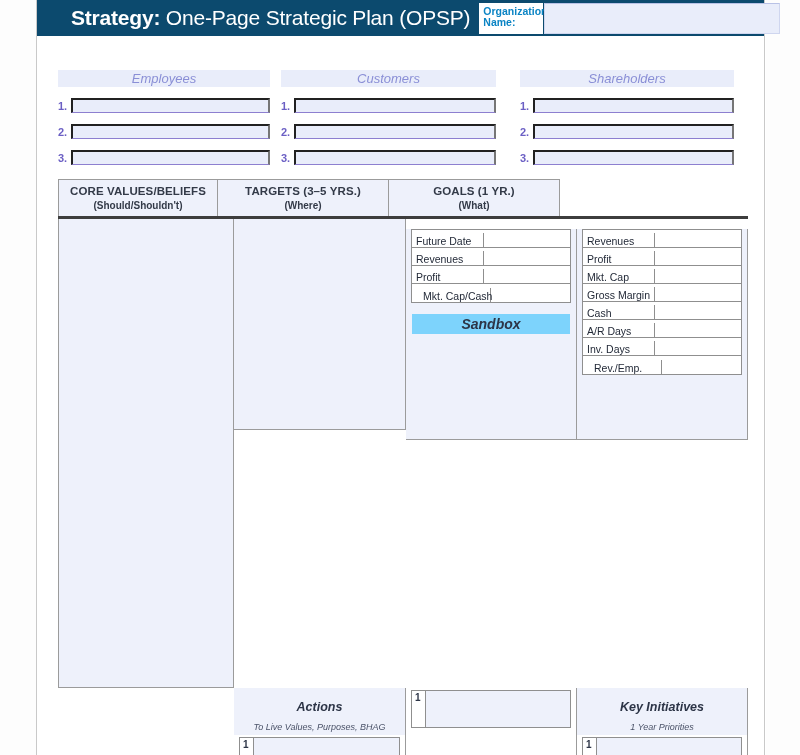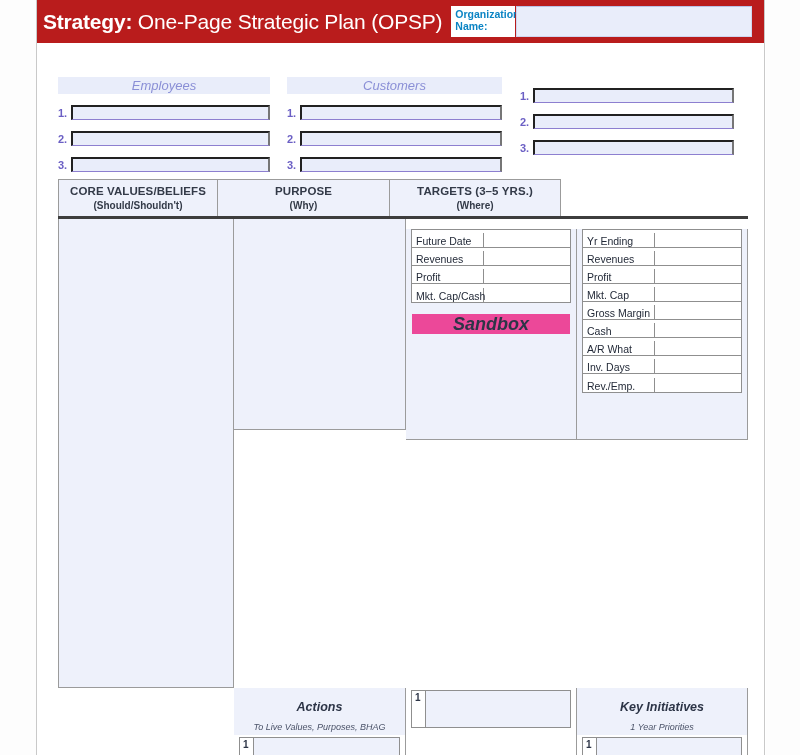--- a/index.html
+++ b/index.html
@@ -14,22 +14,22 @@
     position:absolute; left:36px; top:0; width:729px; height:755px;
     background:#ffffff;
     border-left:1px solid #c9c9c9;
     border-right:1px solid #c9c9c9;
   }
   #gutter-left { position:absolute; left:0; top:0; width:36px; height:755px; background:#fdfdfd; }
   #gutter-right { position:absolute; left:766px; top:0; width:34px; height:755px; background:#fdfdfd; }
 
   
   .hdr {
-    position:relative; height:43px; background:#b91c1c;
-    display:flex; align-items:center; padding-left:6px;
+    position:relative; height:36px; background:#0c4a6e;
+    display:flex; align-items:center; padding-left:34px;
   }
   .hdr-title { color:#ffffff; font-size:21px; white-space:nowrap; letter-spacing:-0.2px; }
   .hdr-title b { font-weight:bold; }
   .hdr-title span.reg { font-weight:normal; }
   .org-wrap { display:flex; align-items:stretch; margin-left:9px; height:31px; }
   .org-label {
     background:#ffffff; color:#0b84c4; font-size:10.5px; font-weight:bold;
     line-height:1.12; padding:3px 5px 0 4px; width:64px;
   }
   .org-input {
@@ -65,30 +65,30 @@
 
   .bandtop { height:3px; background:#3d3d3d; }
 
   .body-row { display:flex; }
   .col { position:relative; }
   .fillbox { background:#eef1fb; border:1px solid #9b9b9b; border-top:none; }
 
   
   .dtable { width:160px; margin:10px auto 0; border:1px solid #8f8f8f; background:#ffffff; }
   .dtable .dr { display:flex; border-bottom:1px solid #8f8f8f; height:18px;align-items:flex-end; }
-  .dtable .dr:last-child { border-bottom:none; }
+  .dtable .dr:last-child { border-bottom:none;margin-left:7px; }
   .dtable .dlab {
     width:72px; font-size:10.5px; color:#232a38; padding:2px 0 0 4px;
     border-right:1px solid #8f8f8f; background:#ffffff; white-space:nowrap;
   }
   .dtable .dval { flex:1; background:#e9edfa; }
 
   .sandbox {
-    margin:11px 6px 0; background:#ec4899; height:20px; line-height:20px;
-    text-align:center; font-style:italic; font-weight:bold; font-size:18px; color:#2d3547;
+    margin:11px 6px 0; background:#7dd3fc; height:20px; line-height:20px;
+    text-align:center; font-style:italic; font-weight:bold; font-size:14px; color:#2d3547;
   }
 
   
   .sub-head { background:#eef1fb; text-align:center; padding:12px 0 3px; }
   .sub-head .s1 { font-size:12.5px; font-weight:bold; font-style:italic; color:#2d3547; }
   .sub-head .s2 { font-size:9px; font-style:italic; color:#4a5268; margin-top:8px; }
 
   .numlist { padding:2px 5px 4px; }
   .nrow { display:flex; height:38px; border:1px solid #8f8f8f; margin-bottom:3px; background:#ffffff; }
   .nrow:last-child { margin-bottom:0; }
@@ -124,37 +124,38 @@
       <div class="prow">
         <span class="pnum">2.</span>
         <input class="pline" style="">
       </div>
       <div class="prow">
         <span class="pnum">3.</span>
         <input class="pline" style="">
       </div>
     </div>
 
-    <div class="pcol" id="pcol1" style="left:250px; width:215px;">
+    <div class="pcol" id="pcol1" style="left:244px; width:215px;">
       <div class="pcol-head">Customers</div>
       <div class="prow">
         <span class="pnum">1.</span>
         <input class="pline" style="">
       </div>
       <div class="prow">
         <span class="pnum">2.</span>
         <input class="pline" style="">
       </div>
       <div class="prow">
         <span class="pnum">3.</span>
         <input class="pline" style="">
       </div>
     </div>
 
     <div class="pcol" id="pcol2" style="left:483px; width:214px;">
+      <div class="pcol-head">Shareholders</div>
       <div class="prow">
         <span class="pnum">1.</span>
         <input class="pline" style="">
       </div>
       <div class="prow">
         <span class="pnum">2.</span>
         <input class="pline" style="">
       </div>
       <div class="prow">
         <span class="pnum">3.</span>
@@ -163,28 +164,28 @@
     </div>
   </div>
 
   <div class="grid">
 
     <div class="hdrrow">
       <div class="hcell" style="width:160px;">
         <div class="t1">CORE VALUES/BELIEFS</div>
         <div class="t2">(Should/Shouldn't)</div>
       </div>
-      <div class="hcell" style="width:172px; border-left:none;">
-        <div class="t1">PURPOSE</div>
-        <div class="t2">(Why)</div>
-      </div>
       <div class="hcell" style="width:171px; border-left:none;">
         <div class="t1">TARGETS (3–5 YRS.)</div>
         <div class="t2">(Where)</div>
       </div>
+      <div class="hcell" style="width:171px; border-left:none;">
+        <div class="t1">GOALS (1 YR.)</div>
+        <div class="t2">(What)</div>
+      </div>
     </div>
 
     <div class="bandtop"></div>
 
     <div class="body-row">
 
       <div class="col" style="width:176px;">
         <div class="fillbox" style="height:469px;"></div>
       </div>
 
@@ -213,45 +214,41 @@
             </div>
           </div>
           <div class="sandbox">Sandbox</div>
         </div>
       </div>
 
       <div class="col" style="width:171px;">
         <div class="fillbox" style="height:211px; border-left:none;">
           <div class="dtable">
             <div class="dr">
-              <div class="dlab">Yr Ending</div>
-              <div class="dval"></div>
-            </div>
-            <div class="dr">
               <div class="dlab">Revenues</div>
               <div class="dval"></div>
             </div>
             <div class="dr">
               <div class="dlab">Profit</div>
               <div class="dval"></div>
             </div>
             <div class="dr">
               <div class="dlab">Mkt. Cap</div>
               <div class="dval"></div>
             </div>
             <div class="dr">
               <div class="dlab">Gross Margin</div>
               <div class="dval"></div>
             </div>
             <div class="dr">
               <div class="dlab">Cash</div>
               <div class="dval"></div>
             </div>
             <div class="dr">
-              <div class="dlab">A/R What</div>
+              <div class="dlab">A/R Days</div>
               <div class="dval"></div>
             </div>
             <div class="dr">
               <div class="dlab">Inv. Days</div>
               <div class="dval"></div>
             </div>
             <div class="dr">
               <div class="dlab">Rev./Emp.</div>
               <div class="dval"></div>
             </div>

